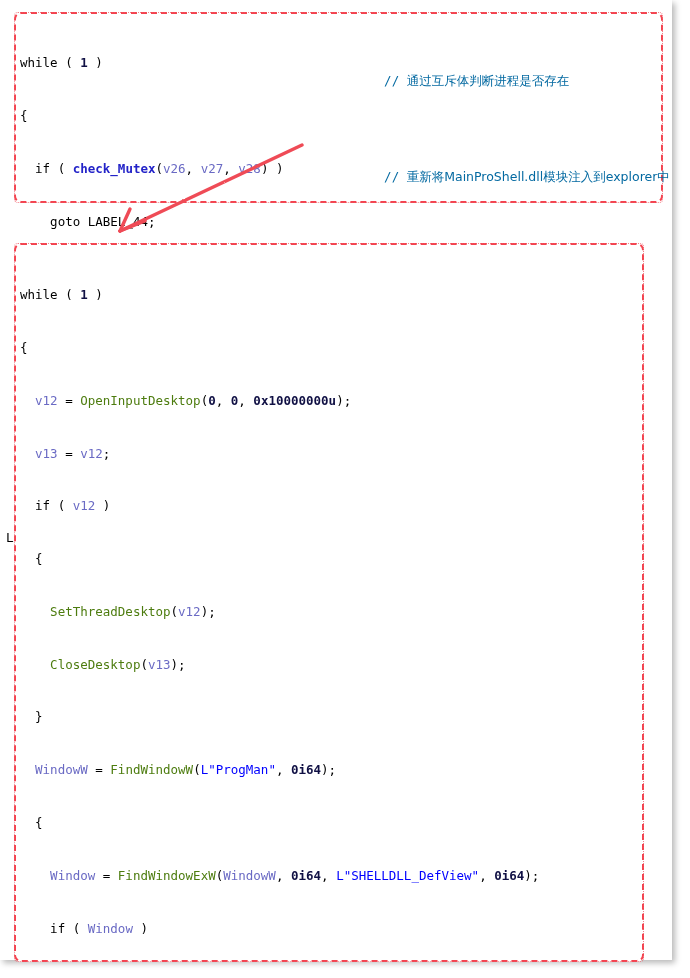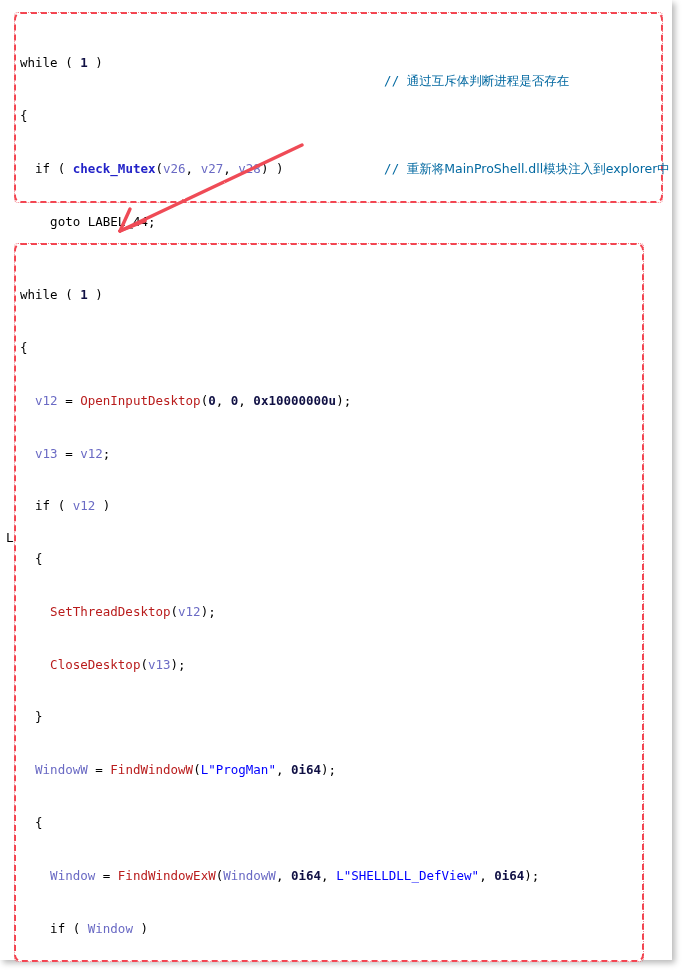--- a/index.html
+++ b/index.html
@@ -72,21 +72,21 @@
     color: #000000;
   }
   #block-top .code { padding: 5px 0 0 4px; }
   #block-bottom .code { padding: 6px 0 0 4px; }
 
   .ln { display: block; height: 17.6px; }
 
   
   .kw   { color: #000000; }                 
   .var  { color: #6a6ac4; }                 
-  .api  { color: #b91c1c; }                 
+  .api  { color: #4d7c0f; }                 
   .fn   { color: #2323c8; font-weight: bold; } 
   .num  { color: #101044; font-weight: bold; } 
   .str  { color: #0000ff; }                 
   .lbl  { color: #000000; }
   .punc { color: #000000; }
 
   
   .cmt-col {
     position: absolute;
     font-size: 12.5px;
@@ -125,21 +125,21 @@
     <span class="ln"><span class="punc">  </span><span class="fn">inject_explorer</span><span class="punc">(</span><span class="var">buffer</span><span class="punc">, </span><span class="var">size</span><span class="punc">, </span><span class="var">v29</span><span class="punc">);</span></span>
     <span class="ln" style="margin-left:-14px"><span class="lbl">LABEL_44:</span></span>
     <span class="ln"><span class="punc">  </span><span class="api">Sleep</span><span class="punc">(</span><span class="num">5000u</span><span class="punc">);</span></span>
     <span class="ln"><span class="punc">}</span></span>
   </div>
 
   <div class="cmt-col" style="left:338px; top:40px;">
     <span class="mono">// </span><span class="zh">通过互斥体判断进程是否存在</span>
   </div>
 
-  <div class="cmt-col" style="left:338px; top:128px;">
+  <div class="cmt-col" style="left:338px; top:136px;">
     <span class="mono">// </span><span class="zh">重新将MainProShell.dll模块注入到explorer中</span>
   </div>
 </div>
 
 <svg id="connector-arrow" viewBox="0 0 230 115" width="230" height="115">
   <defs>
     <filter id="rough">
       <feTurbulence type="fractalNoise" baseFrequency="0.9" numOctaves="2" result="n"></feTurbulence>
       <feDisplacementMap in="SourceGraphic" in2="n" scale="1.6" xChannelSelector="R" yChannelSelector="G"></feDisplacementMap>
     </filter>

